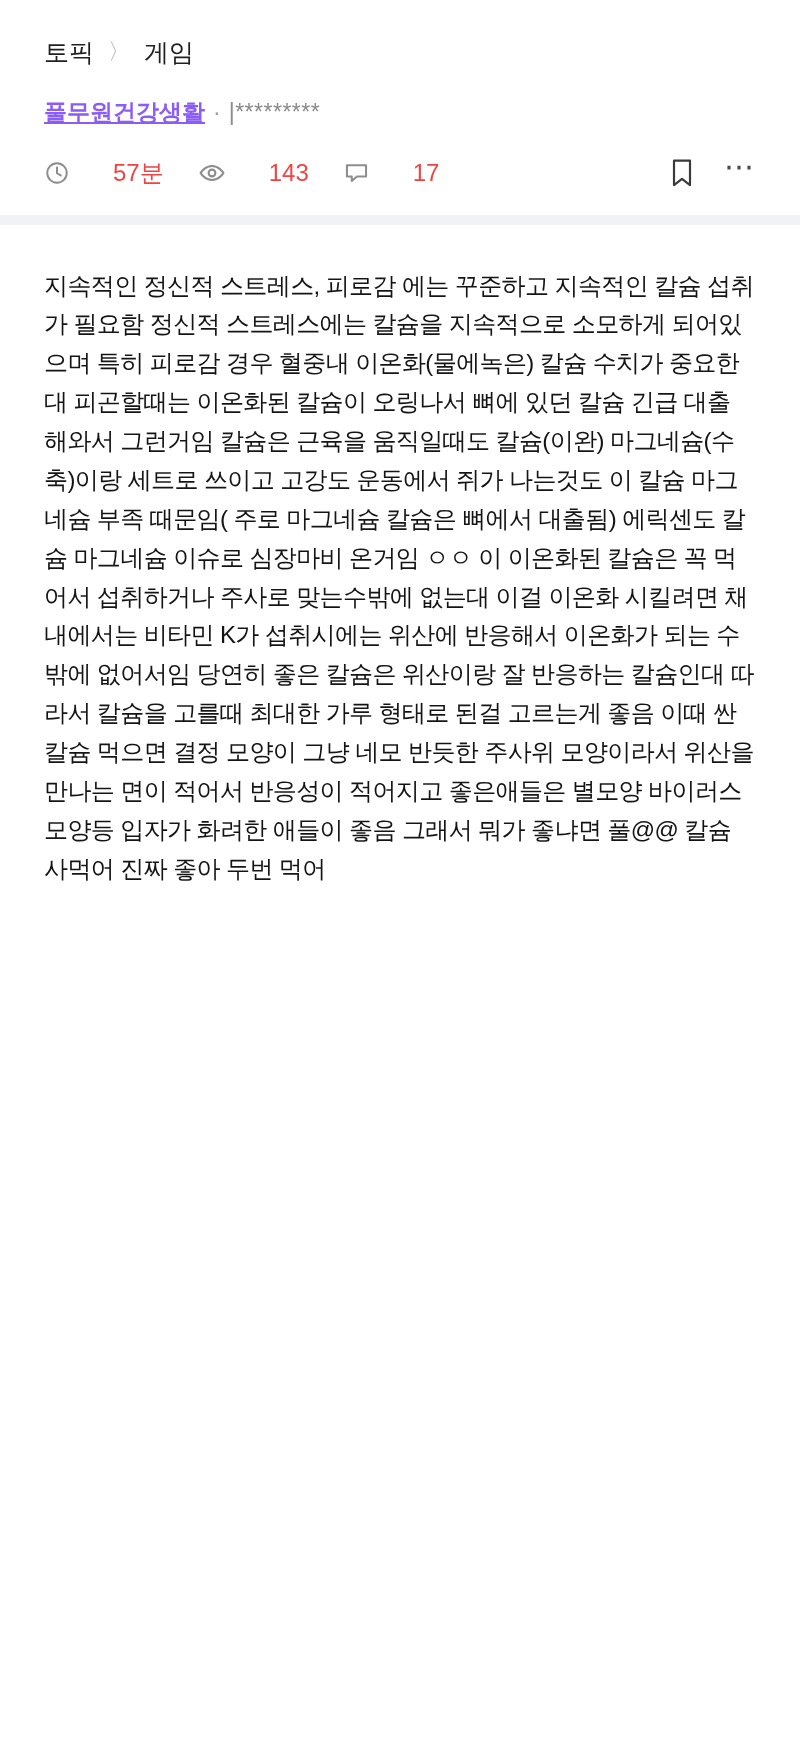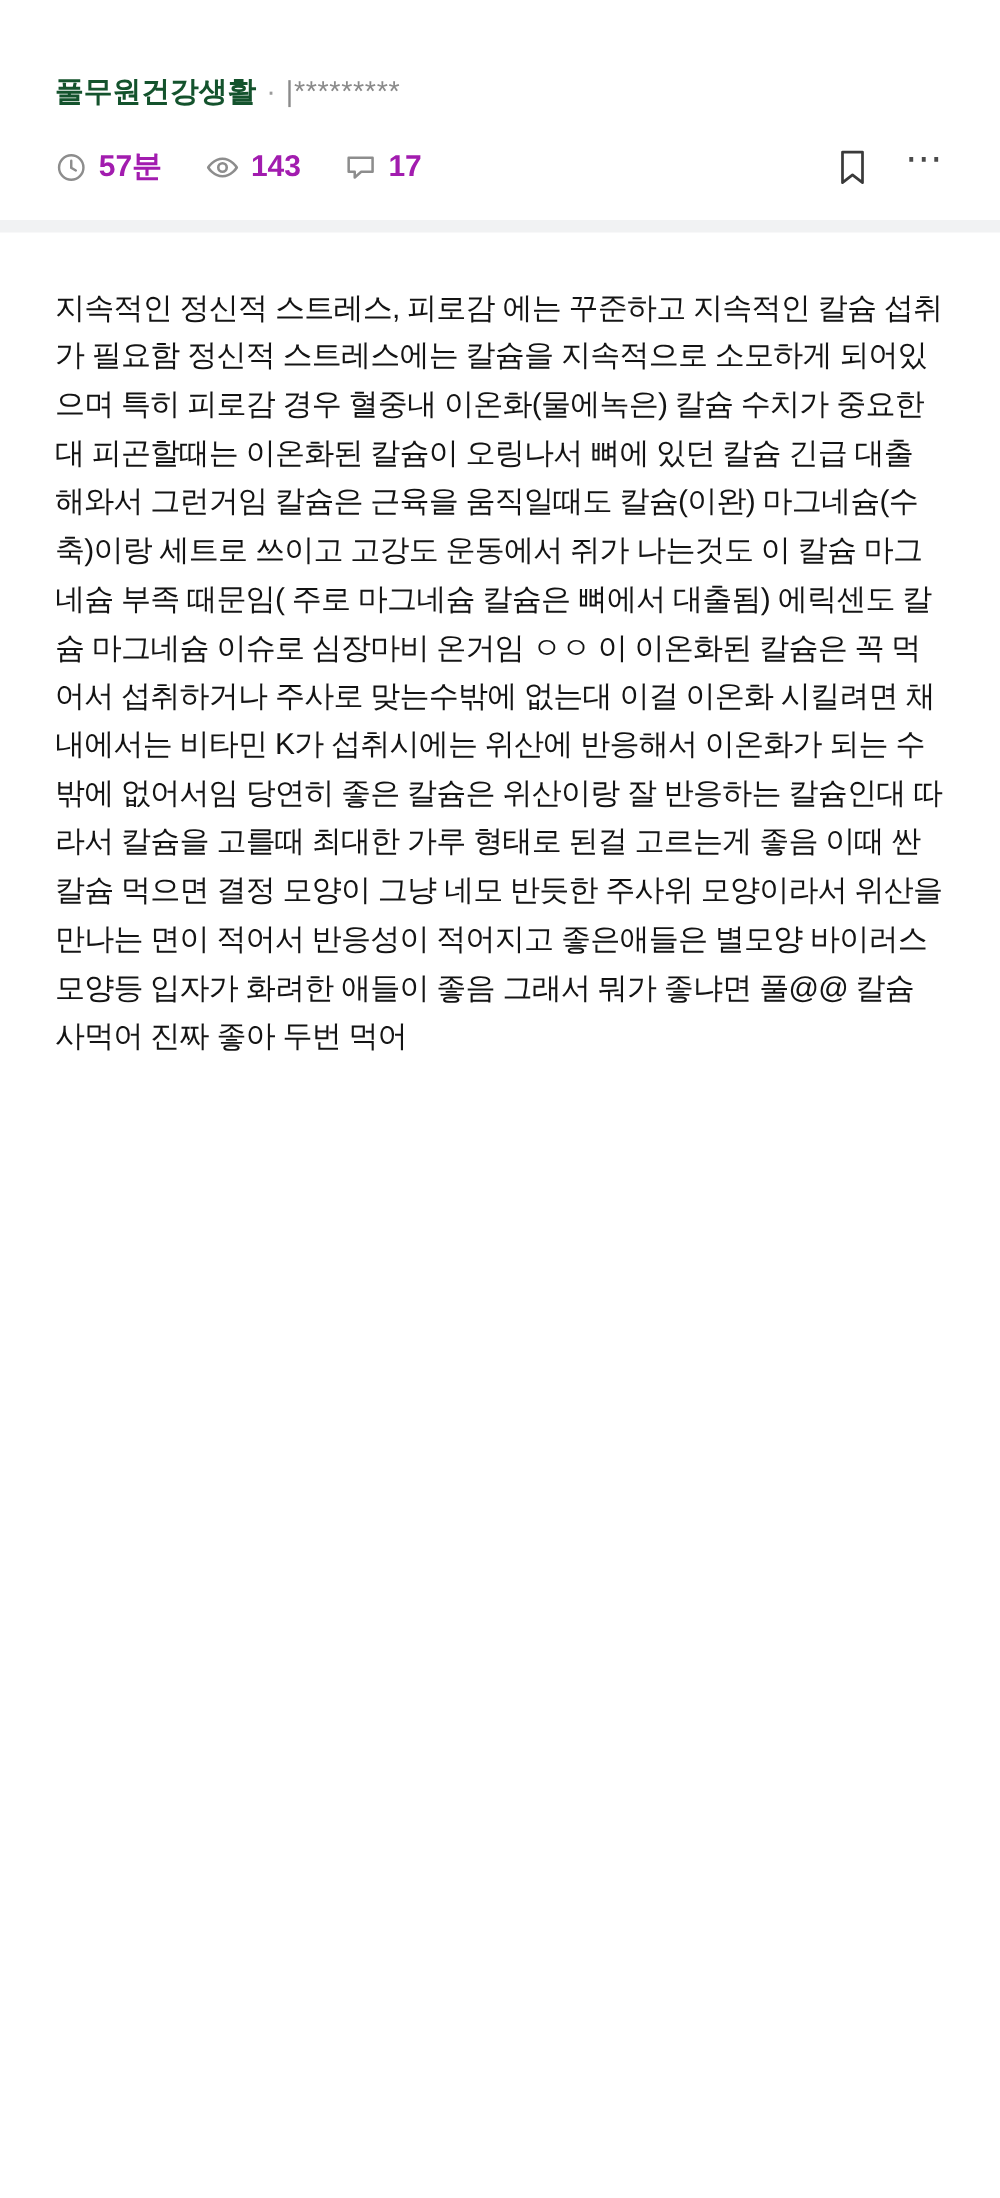--- a/index.html
+++ b/index.html
@@ -61,22 +61,23 @@
   .authorline {
     margin-top: 34px;
     font-size: 23px;
     line-height: 1.2;
     display: flex;
     align-items: center;
     flex-wrap: wrap;
     gap: 0;
   }
   .authorline .author {
-    color: #14532d;
+    color: #8b5cf6;
     font-weight: 700;
+    text-decoration: underline;
   }
   .authorline .dot {
     color: #9a9a9a;
     margin: 0 8px;
     font-weight: 400;
   }
   .authorline .userid {
     color: #8a8a8a;
     font-weight: 500;
     letter-spacing: 0.5px;
@@ -91,23 +92,24 @@
     font-size: 24px;
     color: #7c7c7c;
   }
   .meta-item {
     display: flex;
     align-items: center;
     gap: 9px;
     margin-right: 34px;
   }
   .meta-item .label {
-    color: #a21caf;
-    font-weight: 700;
+    color: #ef4444;
+    font-weight: 400;
     line-height: 1;
+    margin-left: 34px;
   }
   .icon-svg {
     display: block;
   }
   .spacer {
     flex: 1 1 auto;
   }
   .action-btn {
     margin-left: 28px;
     display: flex;
@@ -142,20 +144,25 @@
     font-weight: 400;
   }
 </style>
 </head>
 <body>
 
 <div class="page">
 
   <div class="head">
 
+    <div class="breadcrumb">
+      <span class="crumb">토픽</span>
+      <span class="sep">〉</span>
+      <span class="crumb">게임</span>
+    </div>
 
 
     <div class="authorline">
       <span class="author">풀무원건강생활</span>
       <span class="dot">·</span>
       <span class="userid">|*********</span>
     </div>
 
     <div class="metarow">
 

